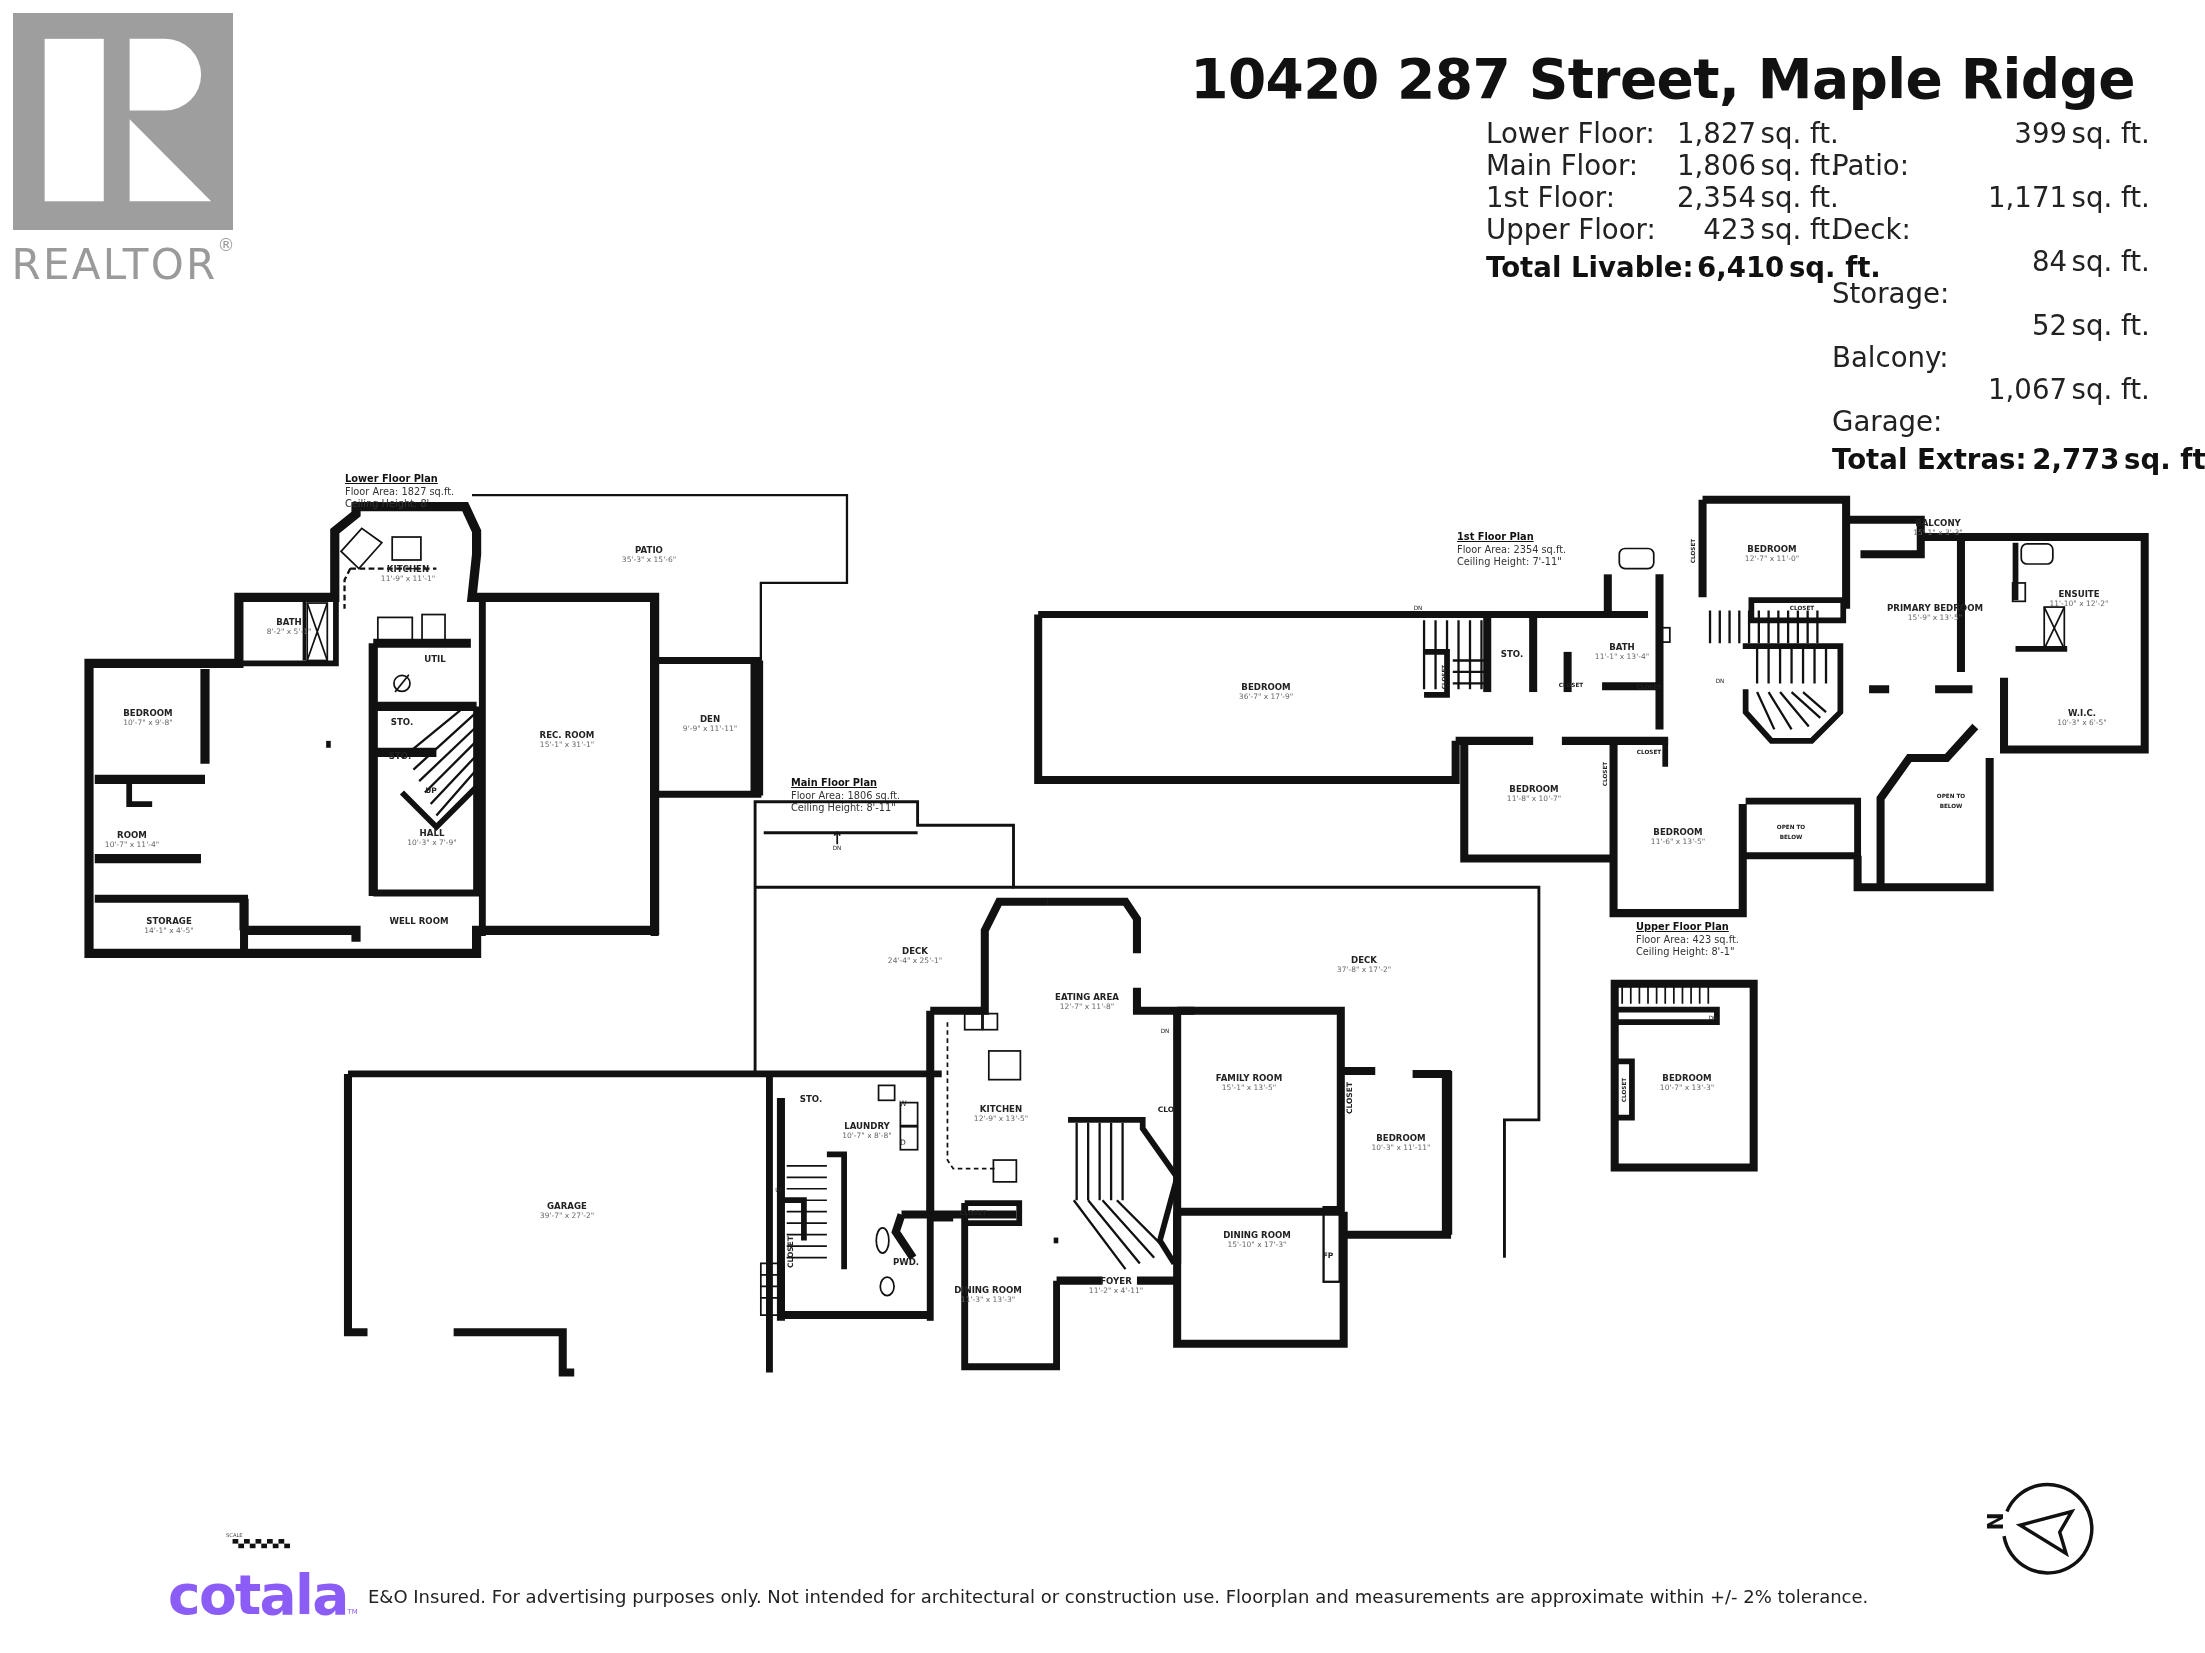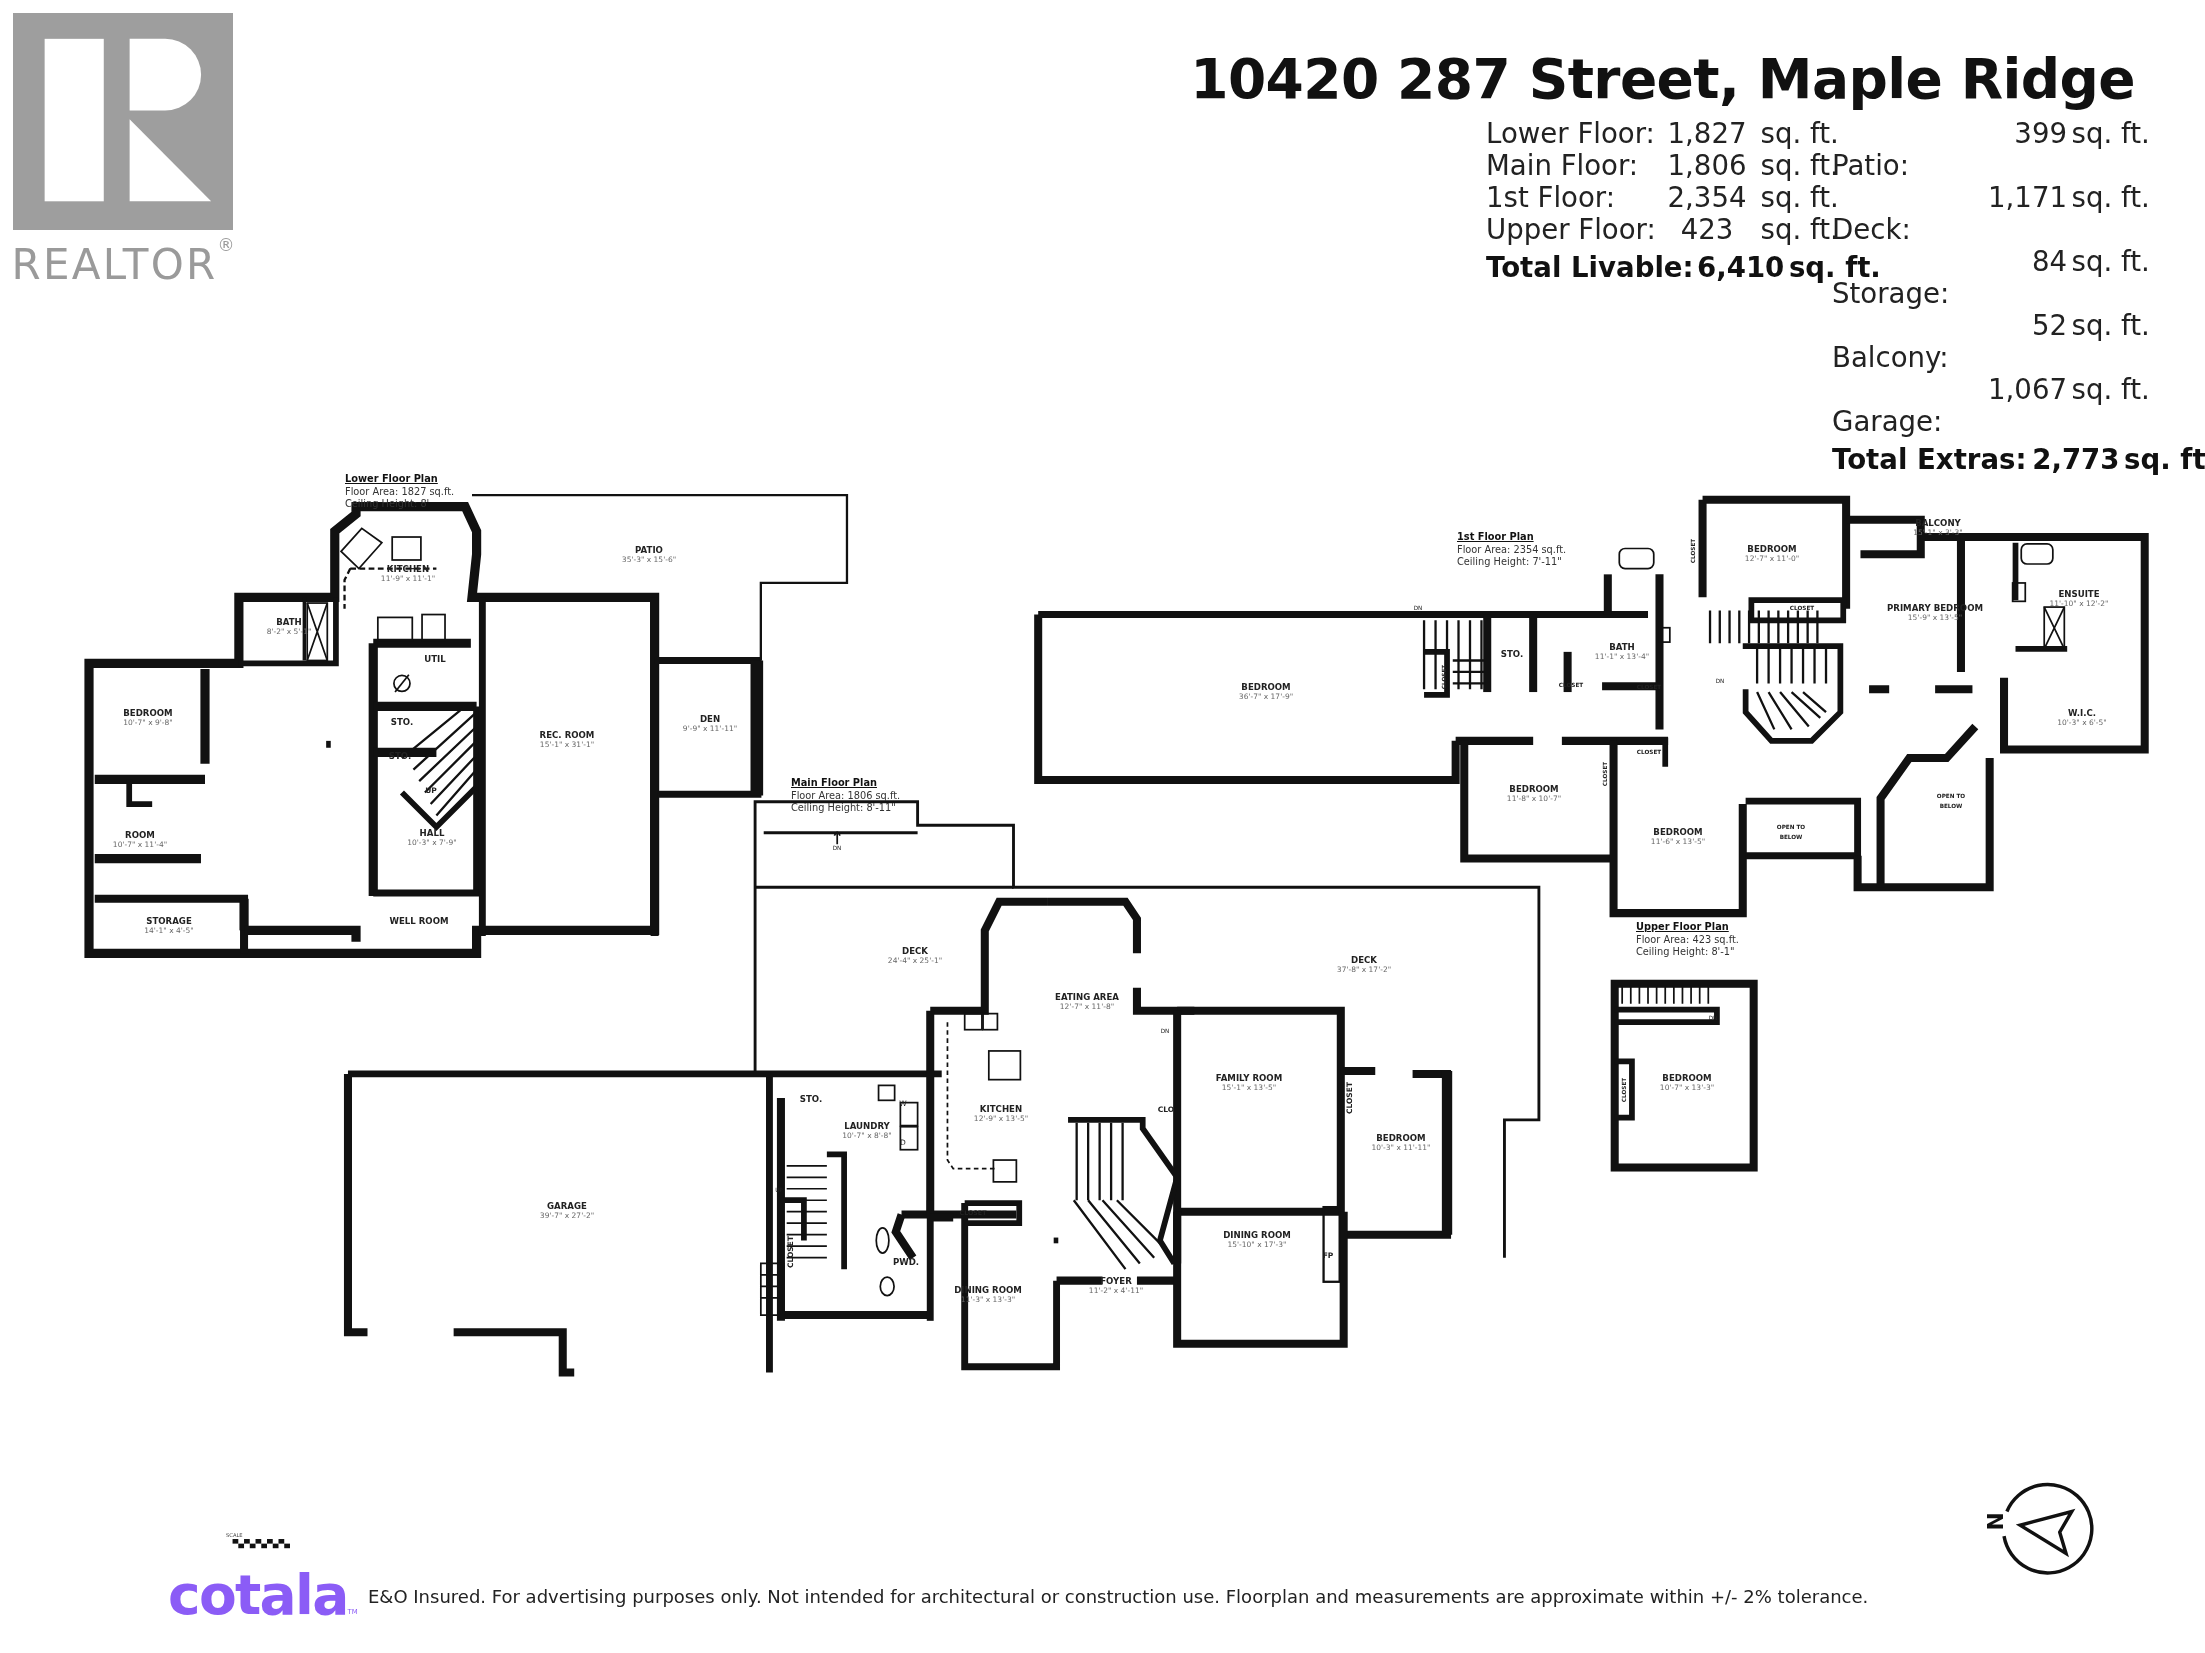--- a/index.html
+++ b/index.html
@@ -9,21 +9,21 @@
   .title { position:absolute; right:70px; top:47px; font-size:55px; font-weight:bold;
            letter-spacing:-0.6px; color:#111; white-space:nowrap; }
   .stats { position:absolute; top:118px; font-size:27.6px; color:#222; line-height:32px; }
   .stats .row { display:flex; white-space:nowrap; }
   .stats .lbl { display:inline-block; }
   .stats .val { display:inline-block; text-align:right; }
   .stats .unit { display:inline-block; margin-left:4.6px; }
   .stats .total { font-weight:bold; color:#111; margin-top:5.7px; }
   #left-stats { left:1486px; }
   #left-stats .lbl { width:172px; }
-  #left-stats .val { width:98px;text-align:center; }
+  #left-stats .val { width:98px; }
   #right-stats { left:1832px; }
   #right-stats .lbl { width:149px;margin-top:32px; }
   #right-stats .val { width:86px; }
   
   .realtor-box { position:absolute; left:12.6px; top:12.6px; width:220px; height:217px; background:#9e9e9e; }
   .realtor-text { position:absolute; left:11.5px; top:240px; font-size:42px; color:#9a9a9a; letter-spacing:2.3px; }
   .realtor-reg { font-size:17px; vertical-align:top; position:relative; top:-4.6px; letter-spacing:0; }
   
   .plan-head { position:absolute; font-size:9.8px; color:#333; line-height:12.6px; }
   .plan-head .h { font-weight:bold; text-decoration:underline; color:#111; }
@@ -344,21 +344,21 @@
 <div class="room" style="left:402px;top:722px">
     <div class="n">STO.</div>
   </div>
 <div class="room" style="left:400px;top:756px">
     <div class="n">STO.</div>
   </div>
 <div class="room" style="left:148px;top:718px">
     <div class="n">BEDROOM</div>
     <div class="d">10'-7" x 9'-8"</div>
   </div>
-<div class="room" style="left:140px;top:840px">
+<div class="room" style="left:132px;top:840px">
     <div class="n">ROOM</div>
     <div class="d">10'-7" x 11'-4"</div>
   </div>
 <div class="room" style="left:432px;top:838px">
     <div class="n">HALL</div>
     <div class="d">10'-3" x 7'-9"</div>
   </div>
 <div class="room" style="left:169px;top:926px">
     <div class="n">STORAGE</div>
     <div class="d">14'-1" x 4'-5"</div>

